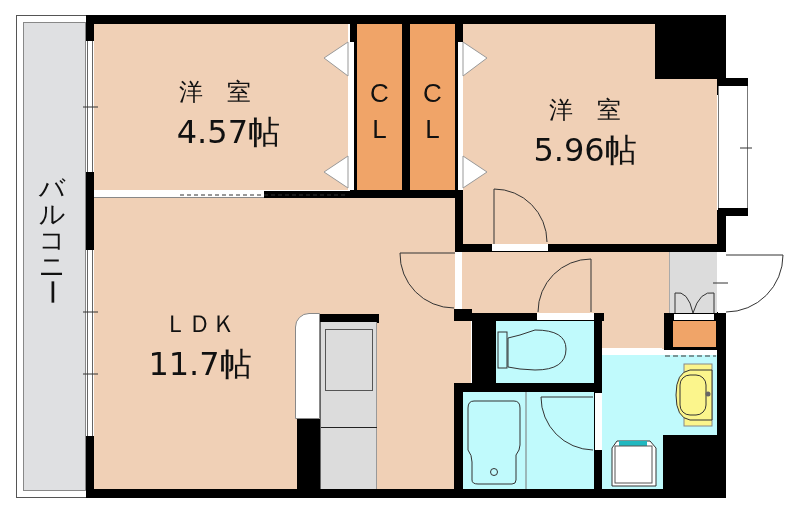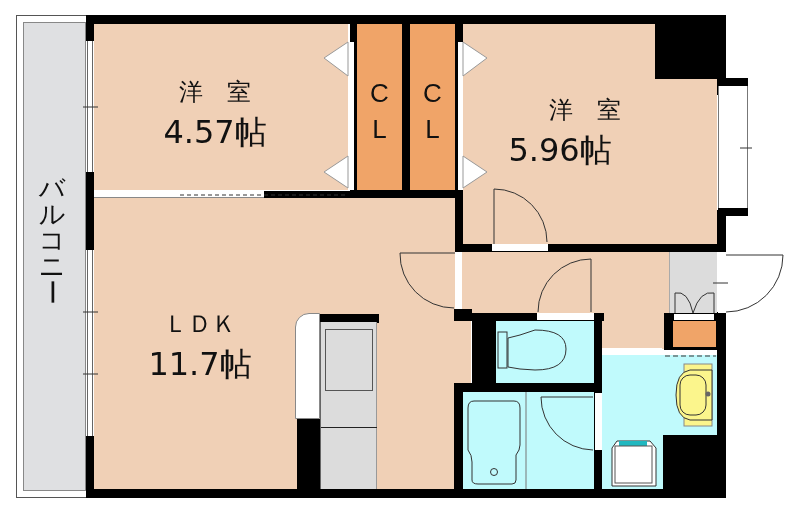--- a/index.html
+++ b/index.html
@@ -43,42 +43,42 @@
 <div class="abs wall" style="left:717px;top:210px;width:9px;height:42px;"></div>
 <div class="abs wall" style="left:717px;top:312px;width:9px;height:186px;"></div>
 
 <div class="abs white" style="left:87px;top:41px;width:6px;height:131px;border-left:1px solid #666;border-right:1px solid #666;"></div>
 <div class="abs white" style="left:87px;top:250px;width:6px;height:186px;border-left:1px solid #666;border-right:1px solid #666;"></div>
 
 <div class="abs room" style="left:94px;top:24px;width:254px;height:166px;"></div>
 <div class="abs white" style="left:94px;top:190px;width:254px;height:8px;border-bottom:1px solid #888;"></div>
 <div class="abs wall" style="left:264px;top:191px;width:200px;height:7px;"></div>
 <div class="label rname" style="left:150px;top:80px;width:130px;">洋　室</div>
-<div class="label rsize" style="left:150px;top:116px;width:130px;">4.57帖</div>
+<div class="label rsize" style="left:150px;top:116px;width:130px;text-align:right;">4.57帖</div>
 
 <div class="abs wall" style="left:350px;top:15px;width:8px;height:183px;"></div>
 <div class="abs white" style="left:348px;top:42px;width:6px;height:148px;"></div>
 <div class="abs cl" style="left:357px;top:24px;width:45px;height:166px;"></div>
 <div class="abs wall" style="left:402px;top:15px;width:8px;height:183px;"></div>
 <div class="abs cl" style="left:410px;top:24px;width:45px;height:166px;"></div>
 <div class="abs wall" style="left:455px;top:15px;width:8px;height:240px;"></div>
 <div class="abs white" style="left:458px;top:42px;width:6px;height:148px;"></div>
 <div class="abs wall" style="left:350px;top:190px;width:113px;height:8px;"></div>
 <div class="label cltxt" style="left:357px;top:80px;width:45px;">C</div>
 <div class="label cltxt" style="left:357px;top:116px;width:45px;">L</div>
 <div class="label cltxt" style="left:410px;top:80px;width:45px;">C</div>
 <div class="label cltxt" style="left:410px;top:116px;width:45px;">L</div>
 
 <div class="abs room" style="left:463px;top:24px;width:254px;height:220px;"></div>
 <div class="abs wall" style="left:655px;top:15px;width:71px;height:64px;"></div>
 <div class="abs white" style="left:718px;top:80px;width:30px;height:131px;border:1px solid #777;"></div>
 <div class="abs wall" style="left:718px;top:78px;width:30px;height:8px;"></div>
 <div class="abs wall" style="left:718px;top:208px;width:30px;height:8px;"></div>
 <div class="label rname" style="left:520px;top:98px;width:130px;">洋　室</div>
-<div class="label rsize" style="left:495px;top:134px;width:130px;">5.96帖</div>
+<div class="label rsize" style="left:520px;top:134px;width:130px;">5.96帖</div>
 <div class="abs wall" style="left:455px;top:244px;width:271px;height:8px;"></div>
 <div class="abs white" style="left:492px;top:244px;width:56px;height:7px;"></div>
 
 <div class="abs room" style="left:94px;top:198px;width:361px;height:291px;"></div>
 <div class="abs room" style="left:455px;top:252px;width:16px;height:237px;"></div>
 <div class="label rname" style="left:130px;top:312px;width:140px;">ＬＤＫ</div>
 <div class="label rsize" style="left:130px;top:348px;width:140px;">11.7帖</div>
 
 <div class="abs room" style="left:463px;top:252px;width:206px;height:62px;"></div>
 <div class="abs room" style="left:600px;top:252px;width:69px;height:97px;"></div>

